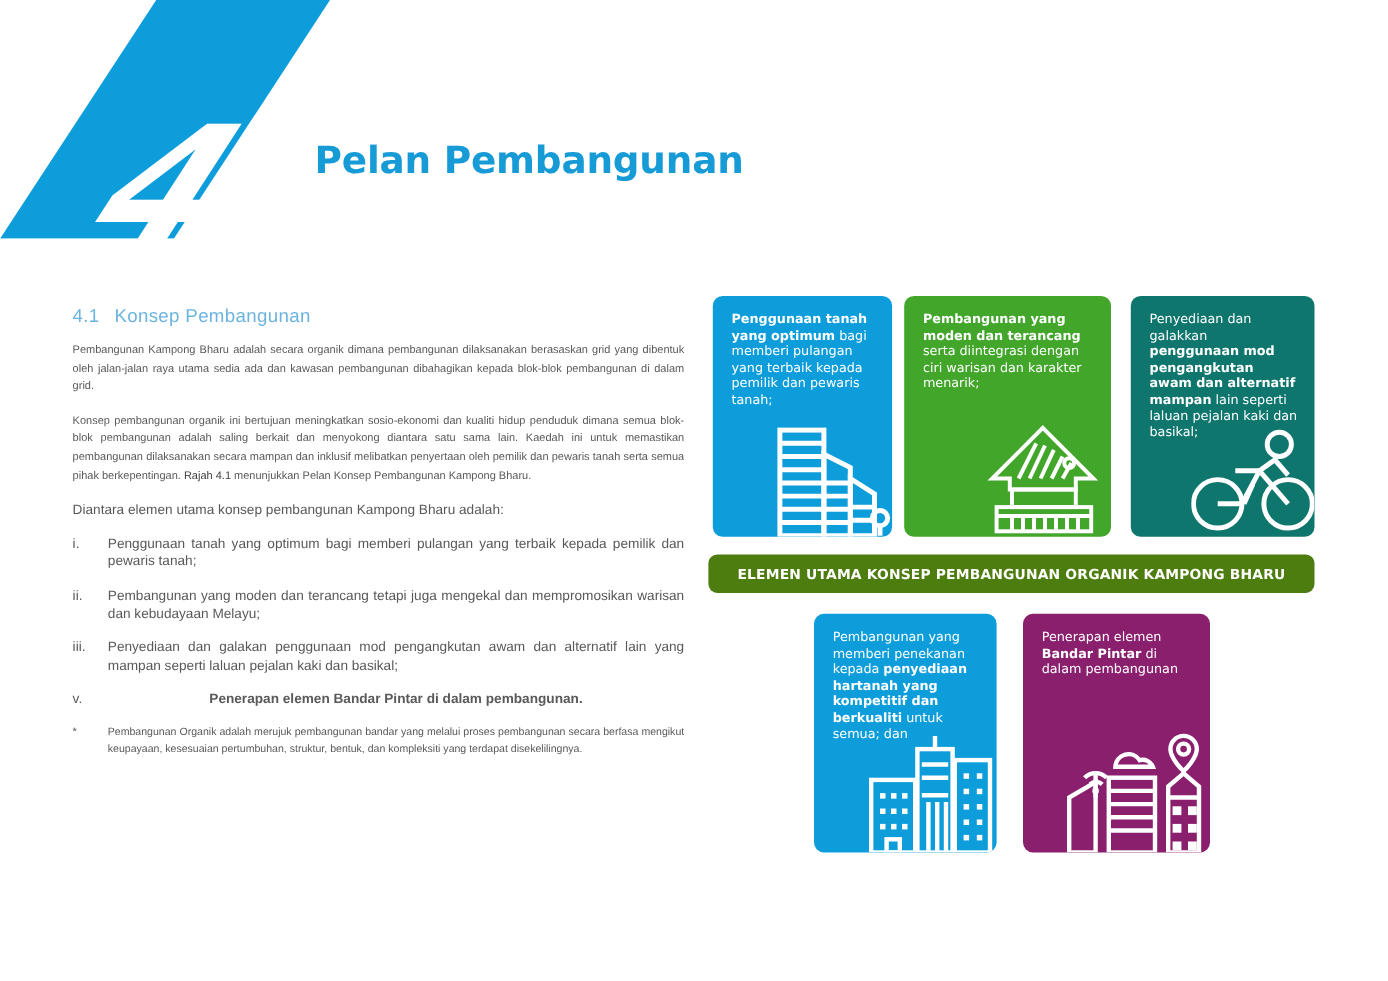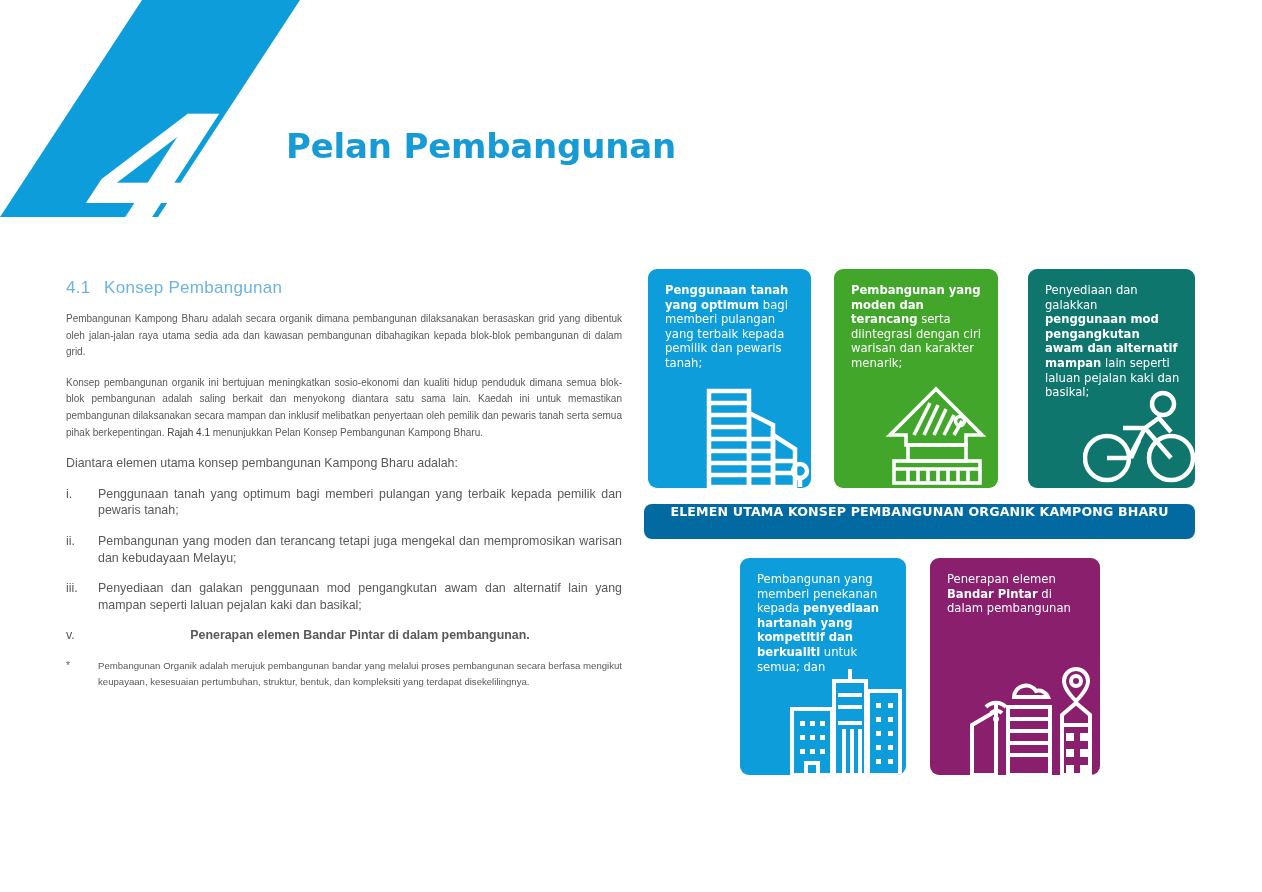--- a/index.html
+++ b/index.html
@@ -80,29 +80,29 @@
   }
   .card-text{
     position:absolute;left:17px;top:14px;right:13px;
     font-size:11.6px;line-height:14.6px;
     font-family:"DejaVu Sans",sans-serif;
   }
   .card-text b{font-weight:bold;}
   .card-icon{position:absolute;right:0;bottom:0;}
 
   #card-blue  {left:8px;  top:14px;  width:163px;height:219px;background:#0d9ddb;}
-  #card-green {left:194px;top:14px;  width:164px;height:219px;background:#41a62a;text-decoration:underline;}
+  #card-green {left:182px;top:14px;  width:188px;height:219px;background:#41a62a;text-decoration:underline;}
   #card-orange{left:388px;top:14px;  width:167px;height:219px;background:#0f766e;}
   #card-blue2 {left:100px;top:303px; width:166px;height:217px;background:#0d9ddb;}
   #card-purple{left:290px;top:303px; width:170px;height:217px;background:#8a1f6e;}
 
   #banner{
     position:absolute;left:4px;top:249px;width:551px;height:35px;
-    background:#0369a1;border-radius:8px;
-    display:flex;justify-content:center;
+    background:#4d7c0f;border-radius:8px;
+    display:flex;align-items:center;justify-content:center;
   }
   #banner-text{
     color:#ffffff;font-size:12.6px;font-weight:bold;letter-spacing:0.15px;
     font-family:"DejaVu Sans",sans-serif;
   }
 </style>
 </head>
 <body>
 
 <div id="header-band">

